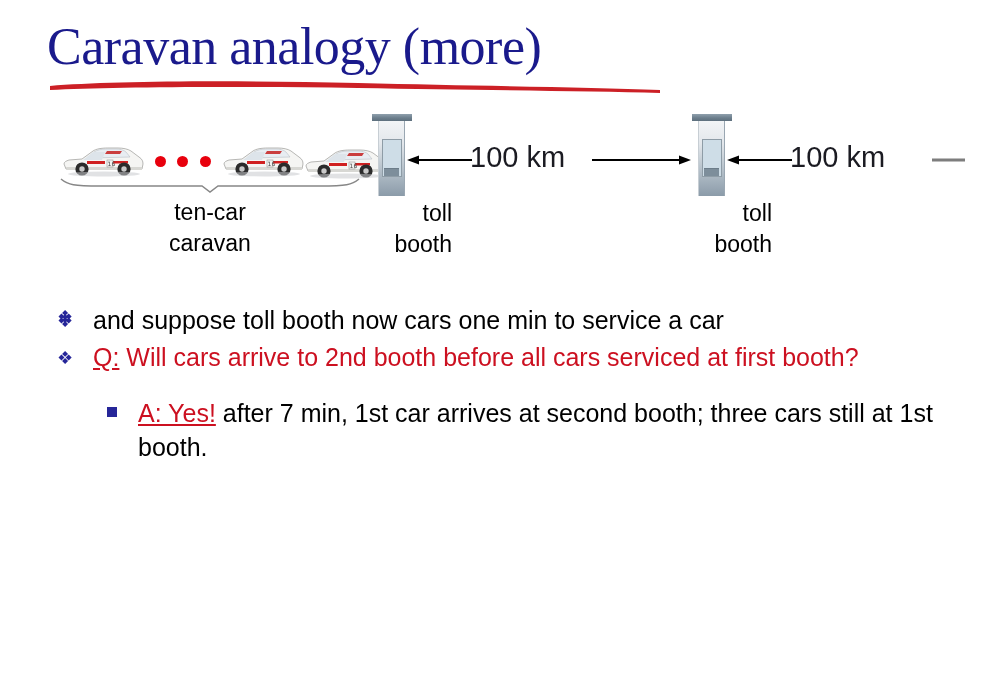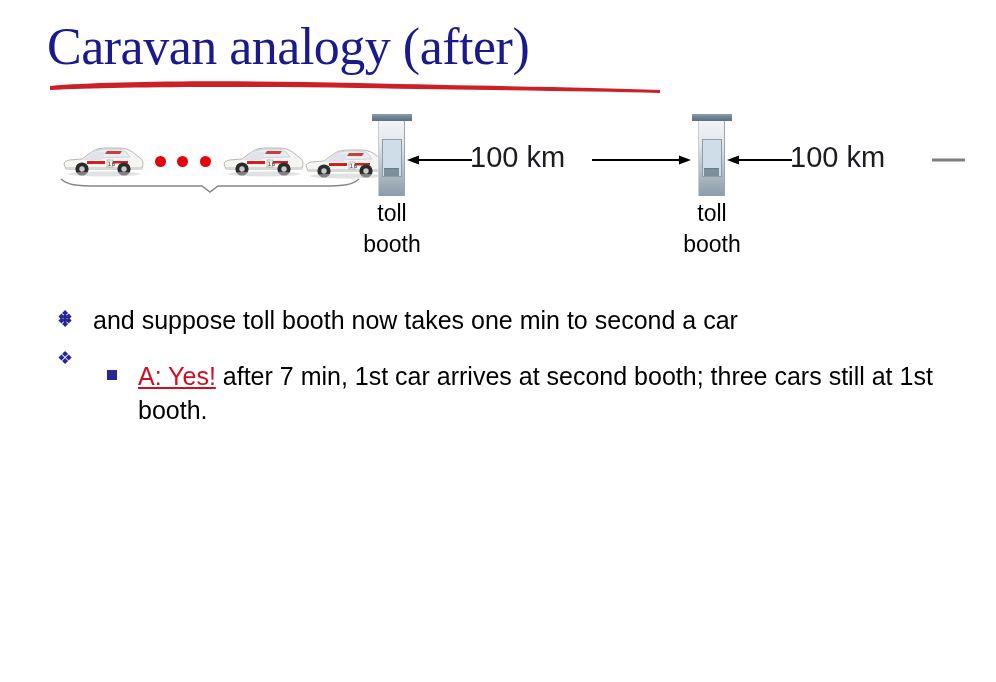--- a/index.html
+++ b/index.html
@@ -130,21 +130,21 @@
     width: 15px;
     height: 8px;
     background: #7d8e9b;
     border-top: 1px solid #6c7d8a;
     box-sizing: border-box;
   }
   .booth-label {
     position: absolute;
     top: 94px;
     width: 120px;
-    text-align: center;
+    text-align: right;
     font-size: 23px;
     line-height: 31px;
     color: #000000;
   }
   #booth-1-label { left: 332px; }
   #booth-2-label { left: 652px; }
 
   .arrow-svg { position: absolute; }
   #arrow-left-1  { left: 406px; top: 46px; }
   #arrow-right-1 { left: 592px; top: 46px; }
@@ -218,21 +218,21 @@
   .answer-lead {
     color: #cc1020;
     text-decoration: underline;
     text-underline-offset: 2px;
     text-align: center;
   }
 </style>
 </head>
 <body>
 
-<div id="slide-title">Caravan analogy (after)</div>
+<div id="slide-title">Caravan analogy (more)</div>
 
 <svg id="title-underline" viewBox="0 0 616 16">
   <path d="M2,8 C60,3 180,2 310,5 C430,8 540,9 612,12 L612,15 C540,13 430,12 310,10 C180,8 60,9 2,12 Z" fill="#cc2026"></path>
 </svg>
 
 <div id="diagram">
 
   <svg class="car" id="car-1" viewBox="0 0 86 40">
     <g>
       <path d="M6,29 L4,24 C4,22 6,21 9,20 L22,19 L33,11 C36,9 41,8 48,8 L58,8 C63,8 68,9 71,11 L79,17 C82,19 83,21 83,24 L82,29 Z" fill="#f5f5f3" stroke="#9a9a96" stroke-width="0.7"></path>
@@ -291,20 +291,24 @@
   </svg>
 
   <div class="ellipsis-dot" id="dot-1"></div>
   <div class="ellipsis-dot" id="dot-2"></div>
   <div class="ellipsis-dot" id="dot-3"></div>
 
   <svg id="caravan-brace" viewBox="0 0 300 16">
     <path d="M1,2 C8,8 14,9 40,9 L142,9 L150,15 L158,9 L260,9 C286,9 292,8 299,2" fill="none" stroke="#878787" stroke-width="1.5"></path>
   </svg>
 
+  <div id="caravan-label">
+    <div>ten-car</div>
+    <div>caravan</div>
+  </div>
 
   <div class="toll-booth" id="booth-1">
     <div class="booth-cap"></div>
     <div class="booth-body"></div>
     <div class="booth-window"></div>
     <div class="booth-sill"></div>
   </div>
   <div class="booth-label" id="booth-1-label">
     <div>toll</div>
     <div>booth</div>
@@ -345,24 +349,25 @@
 </div>
 
 <div id="bullets">
 
   <div class="bullet-row">
     <span class="bullet-marker">❖</span>
   </div>
 
   <div class="bullet-row">
     <span class="bullet-marker">❖</span>
-    <span class="bullet-text">and suppose toll booth now takes one min to second a car</span>
+    <span class="bullet-text">and suppose toll booth now cars one min to service a car</span>
   </div>
 
   <div class="bullet-row">
     <span class="bullet-marker">❖</span>
+    <span class="bullet-text red"><span class="lead-underline">Q:</span><span> Will cars arrive to 2nd booth before all cars serviced at first booth?</span></span>
   </div>
 
   <div id="sub-bullet-row">
     <span id="sub-bullet-marker"></span>
     <span id="sub-bullet-text"><span class="answer-lead">A: Yes!</span><span>  after 7 min, 1st car arrives at second booth; three cars still at 1st booth.</span></span>
   </div>
 </div>
 
 </body></html>

